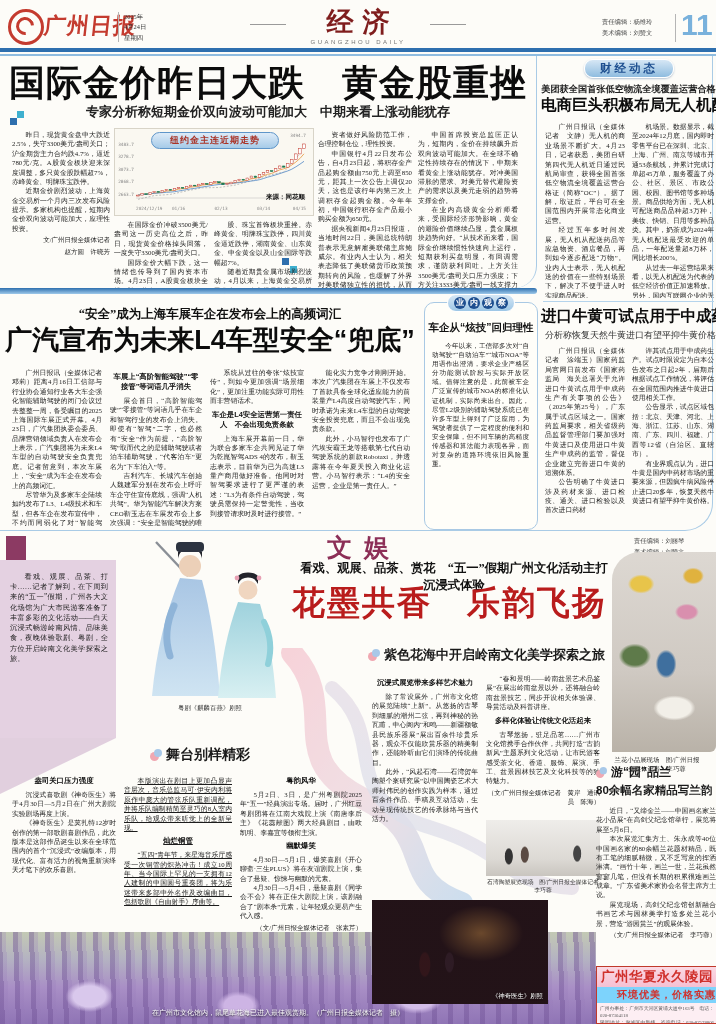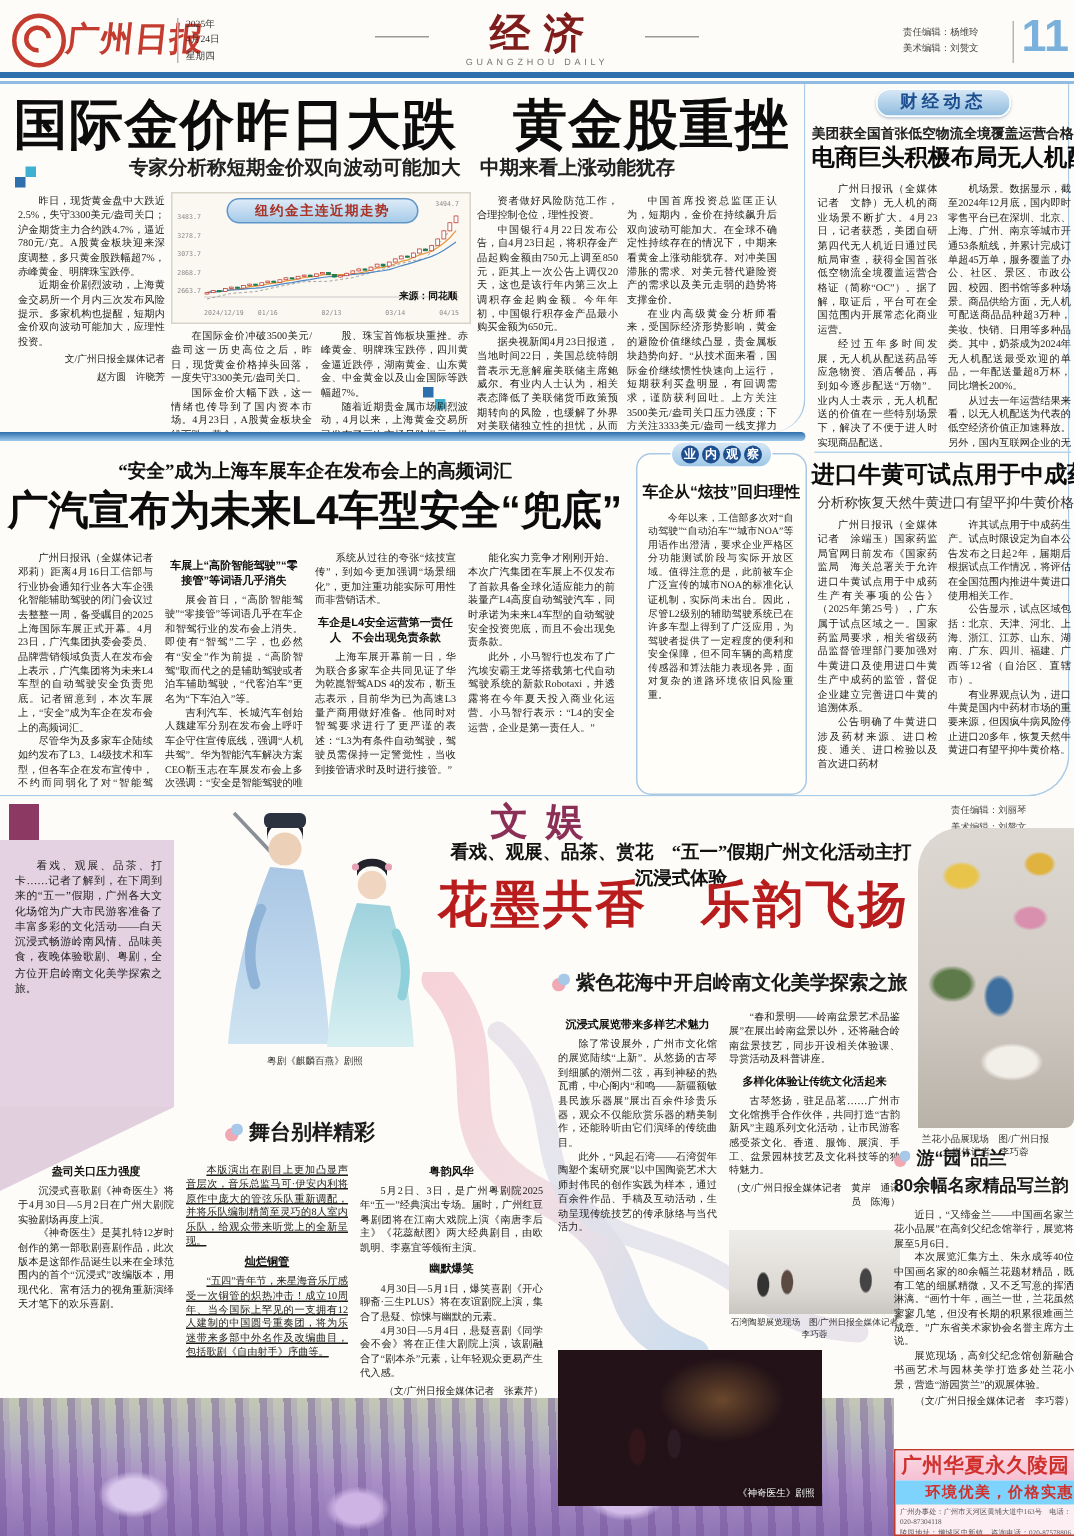--- a/index.html
+++ b/index.html
@@ -524,20 +524,21 @@
         <p class="bp">本次展览汇集方土、朱永成等40位中国画名家的80余幅兰花题材精品，既有工笔的细腻精微，又不乏写意的挥洒淋漓。“画竹十年，画兰一世，兰花虽然寥寥几笔，但没有长期的积累很难画兰成章。”广东省美术家协会名誉主席方土说。</p>
         <p class="bp">展览现场，高剑父纪念馆创新融合书画艺术与园林美学打造多处兰花小景，营造“游园赏兰”的观展体验。</p>
       </div>
     <div class="byline">（文/广州日报全媒体记者　李巧蓉）</div>
   </div>
 
   <div class="photo abs flowers"></div>
   <div class="photo abs shenqi z2">
     <div class="cap">《神奇医生》剧照</div>
   </div>
+  <div class="abs flower-cap z2">在广州市文化馆内，鼠尾草花海已进入最佳观赏期。（广州日报全媒体记者　摄）</div>
 
   <div class="abs ad z2">
     <div class="ad-title">广州华夏永久陵园</div>
     <div class="ad-line2">环境优美，价格实惠</div>
     <div class="ad-small">
       <div>广州办事处：广州市天河区黄埔大道中163号　电话：020-87304118</div>
       <div>陵园地址：增城区中新镇　咨询电话：020-87578806　87581158</div>
     </div>
   </div>
 

